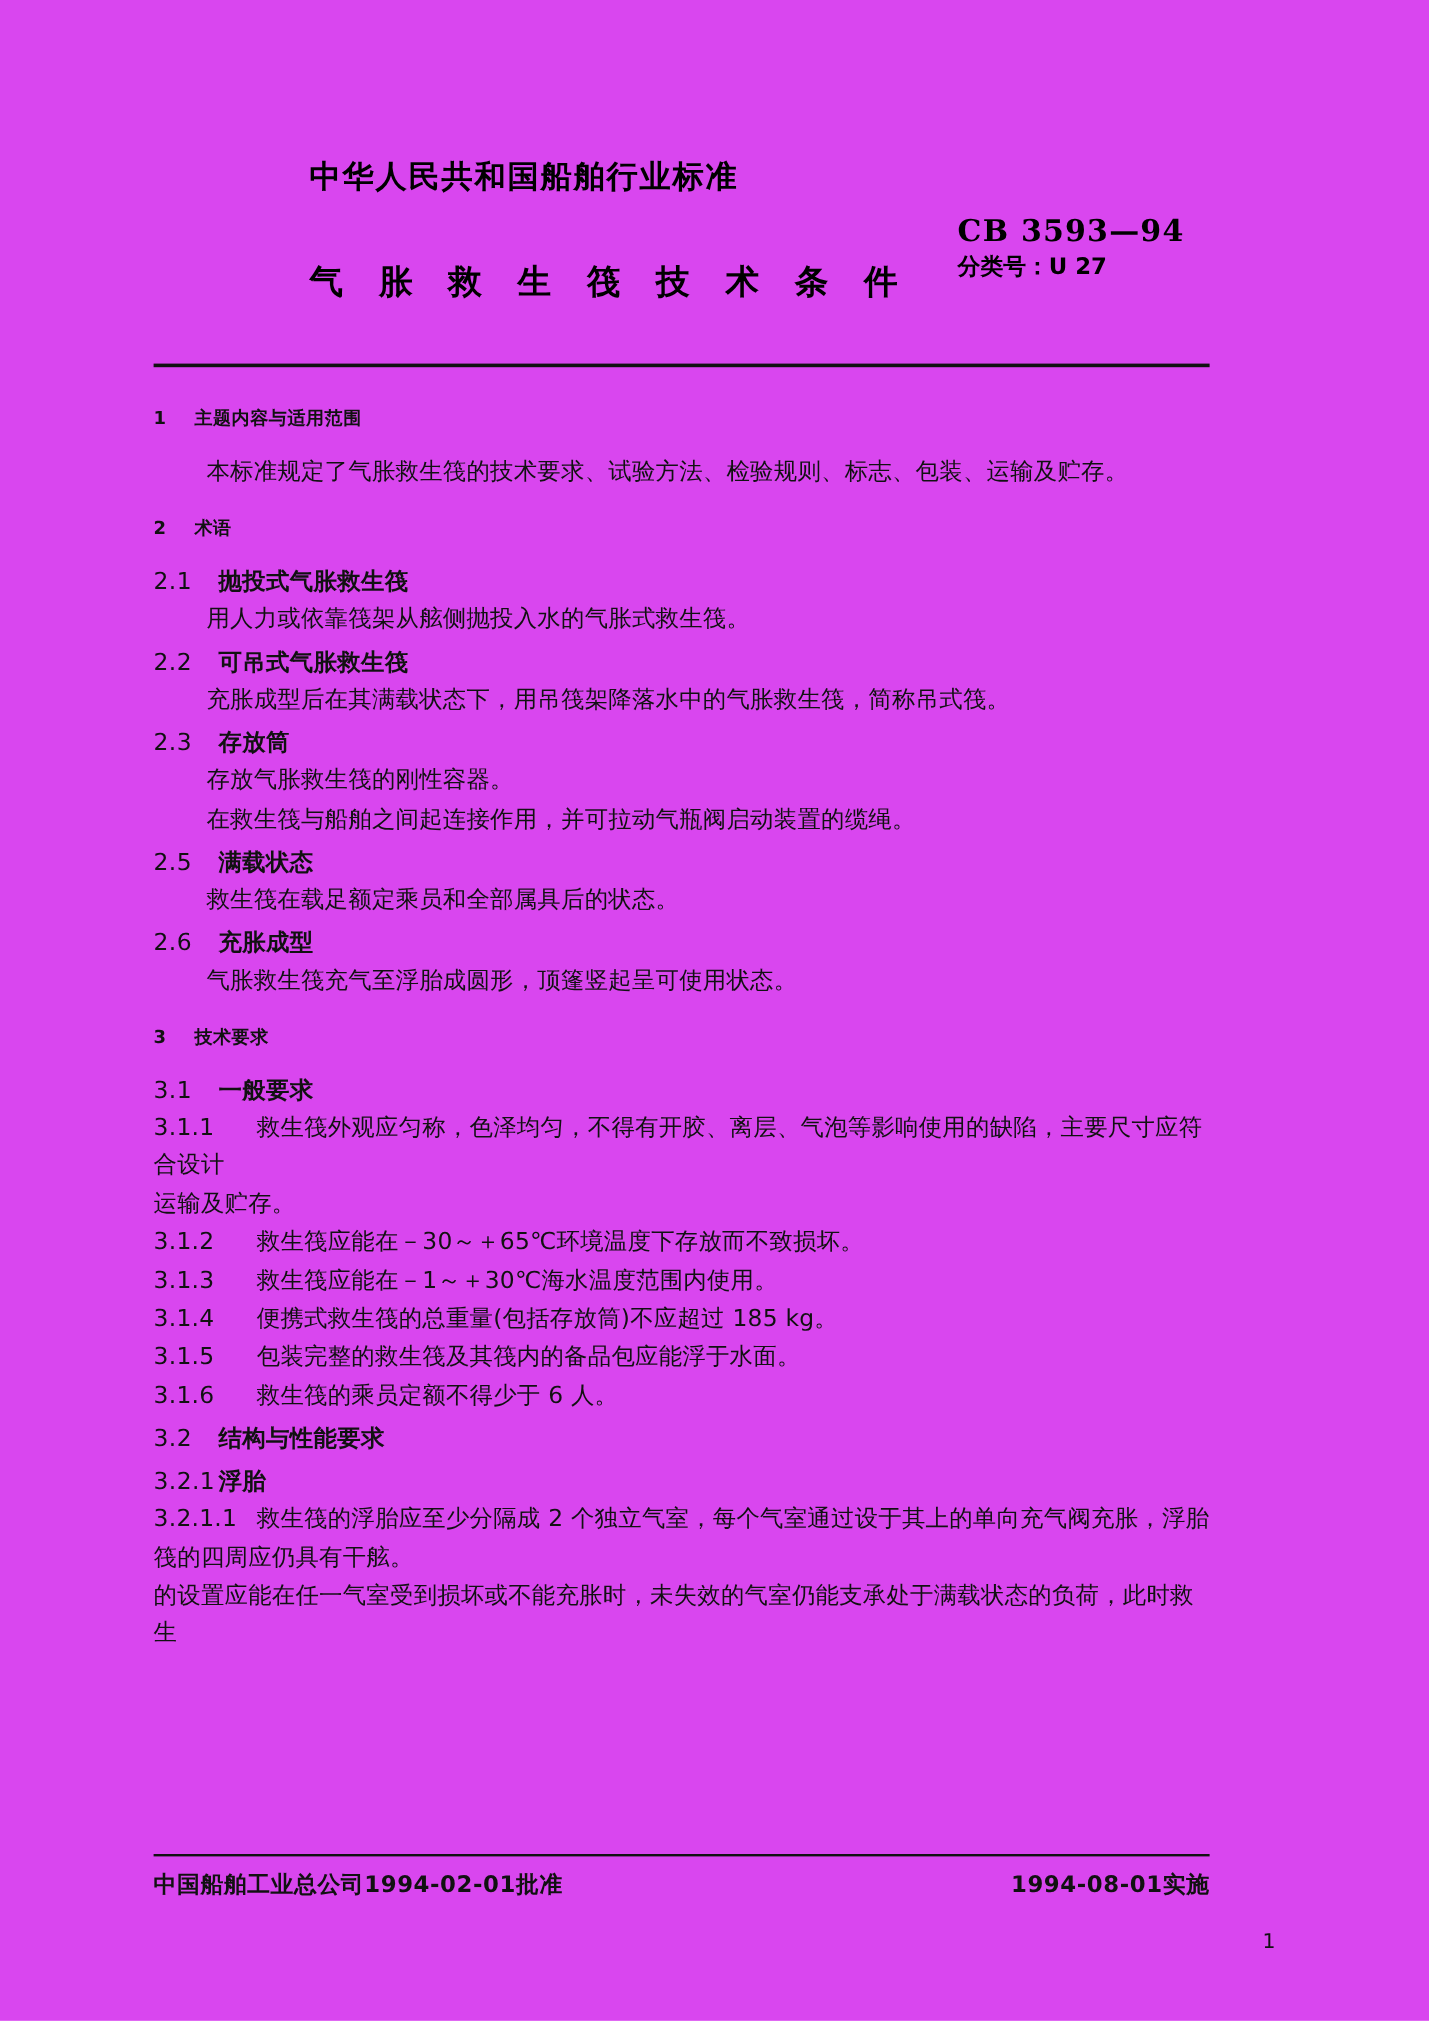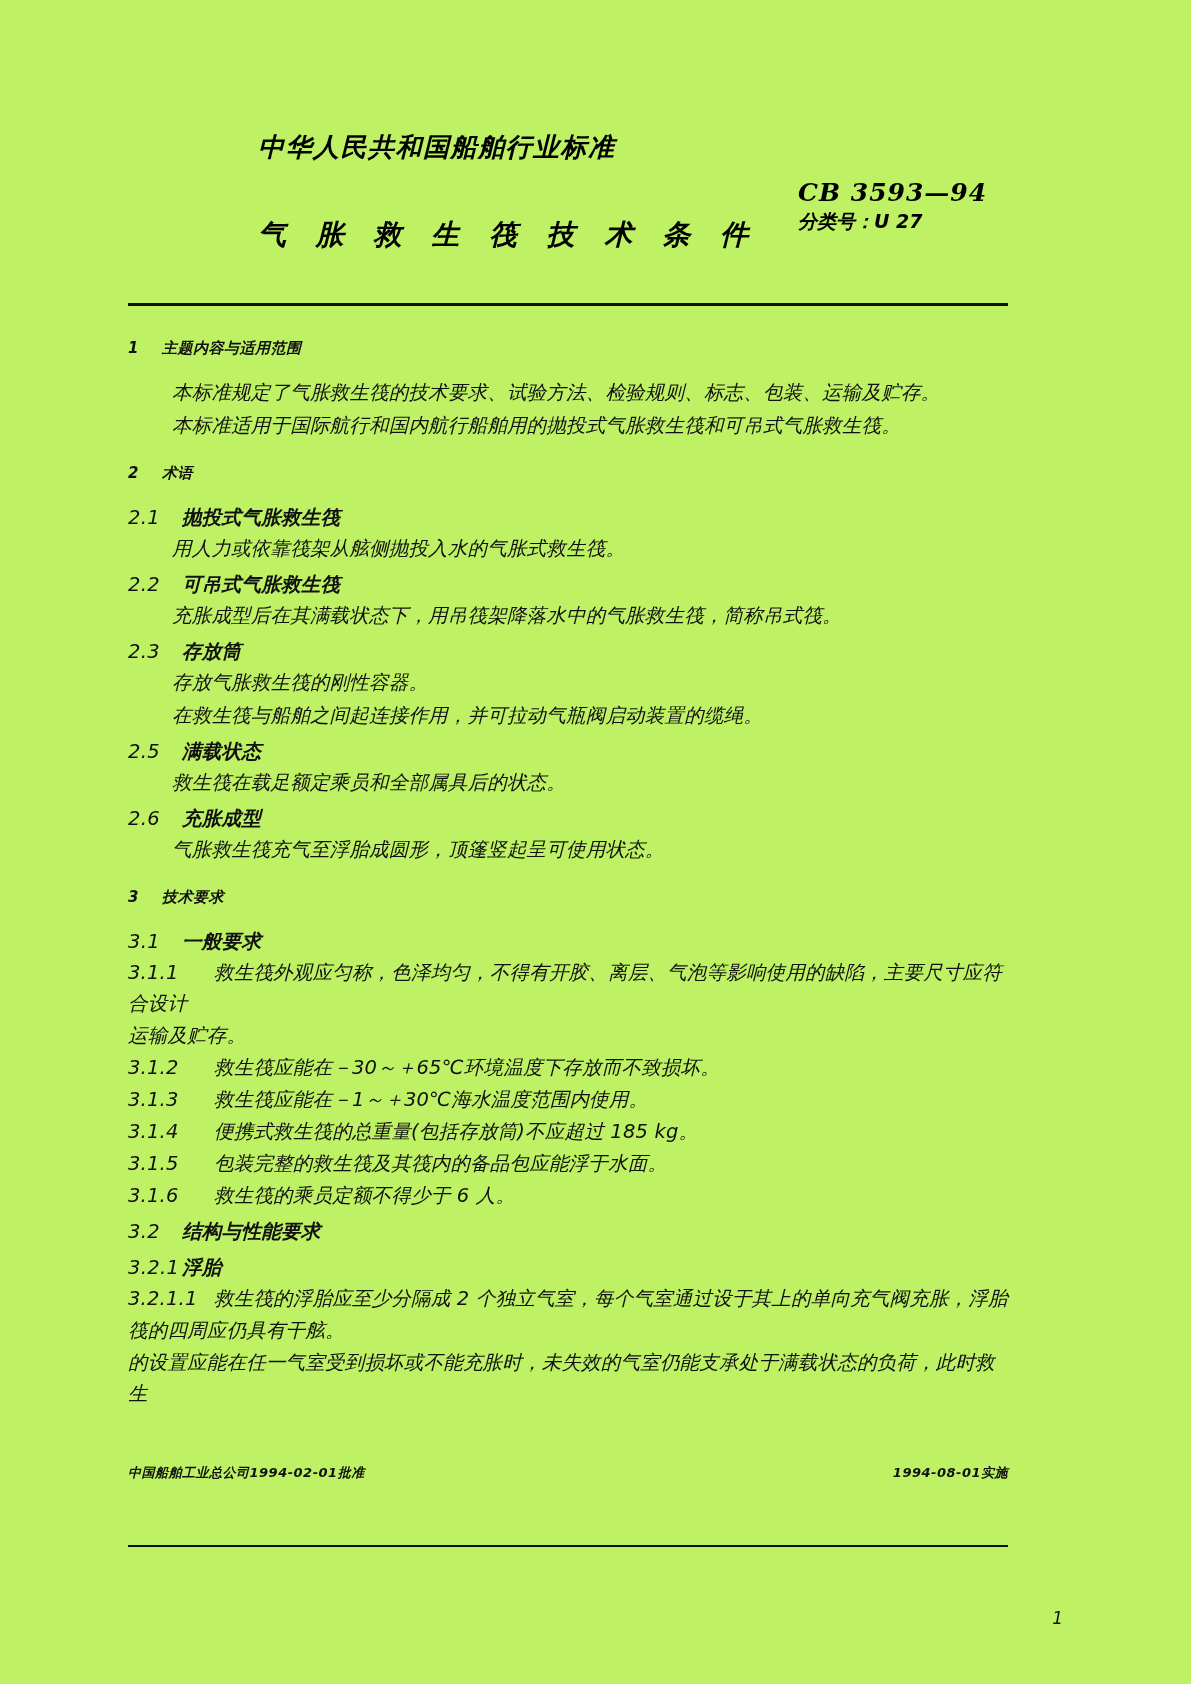--- a/index.html
+++ b/index.html
@@ -13,22 +13,21 @@
     font-family: "DejaVu Sans", "Liberation Sans", sans-serif;
     color: #111111;
     position: relative;
     overflow: hidden;
   }
   .page {
     position: absolute;
     left: 0; top: 0;
     width: 1191px;
     height: 1684px;
-    background: #bef264;
-    font-style: italic;
+    background: #d946ef;
   }
   .content {
     position: absolute;
     left: 128px;
     top: 0;
     width: 880px;
   }
 
   
   .masthead {
@@ -152,26 +151,26 @@
     display: inline-block;
     min-width: 70px;
   }
   .clause-wide .num { min-width: 86px; }
   .clause-cont { text-indent: 0; }
 
   
   .footer {
     position: absolute;
     left: 128px;
-    top: 1464px;
+    top: 1558px;
     width: 880px;
     display: flex;
     justify-content: space-between;
     align-items: center;
-    font-size: 13px;
+    font-size: 19px;
     font-weight: bold;
     letter-spacing: 0.5px;
   }
   .page-no {
     position: absolute;
     right: 128px;
     top: 1608px;
     font-size: 17px;
     color: #111;
   }
@@ -194,21 +193,20 @@
 
   <div class="rule-top"></div>
 
   <div class="body-area">
 
 
     <p class="sec-head">
       <span class="num">1</span><span>主题内容与适用范围</span>
     </p>
     <p class="sub-body">本标准规定了气胀救生筏的技术要求、试验方法、检验规则、标志、包装、运输及贮存。</p>
-    <p class="sub-body">本标准适用于国际航行和国内航行船舶用的抛投式气胀救生筏和可吊式气胀救生筏。</p>
 
     <p class="sec-head">
       <span class="num">2</span><span>术语</span>
     </p>
 
     <p class="sub-head">
       <span class="num">2.1</span><span>抛投式气胀救生筏</span>
     </p>
     <p class="sub-body">用人力或依靠筏架从舷侧抛投入水的气胀式救生筏。</p>
 

